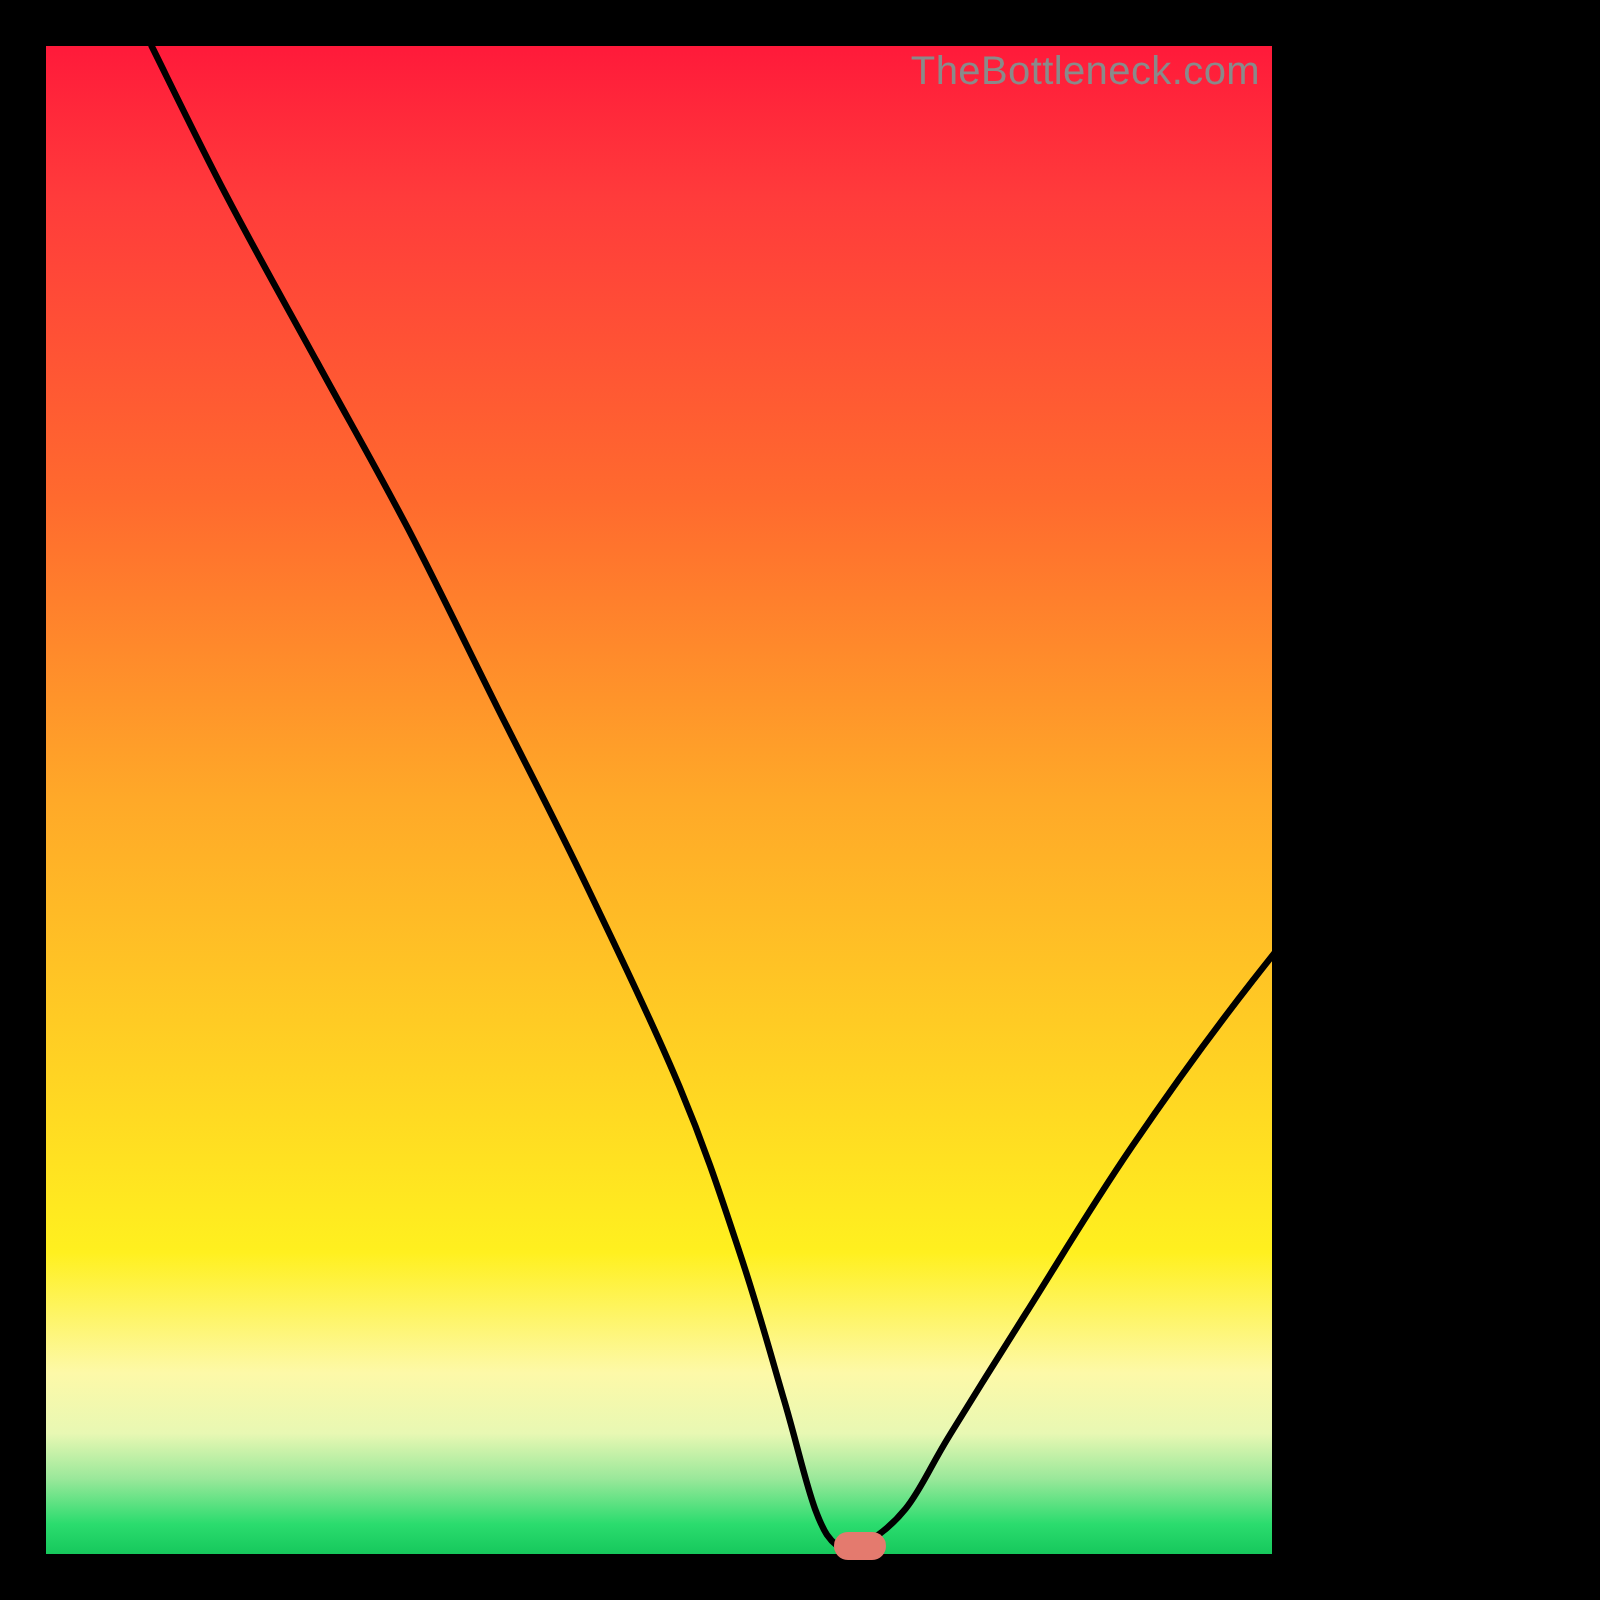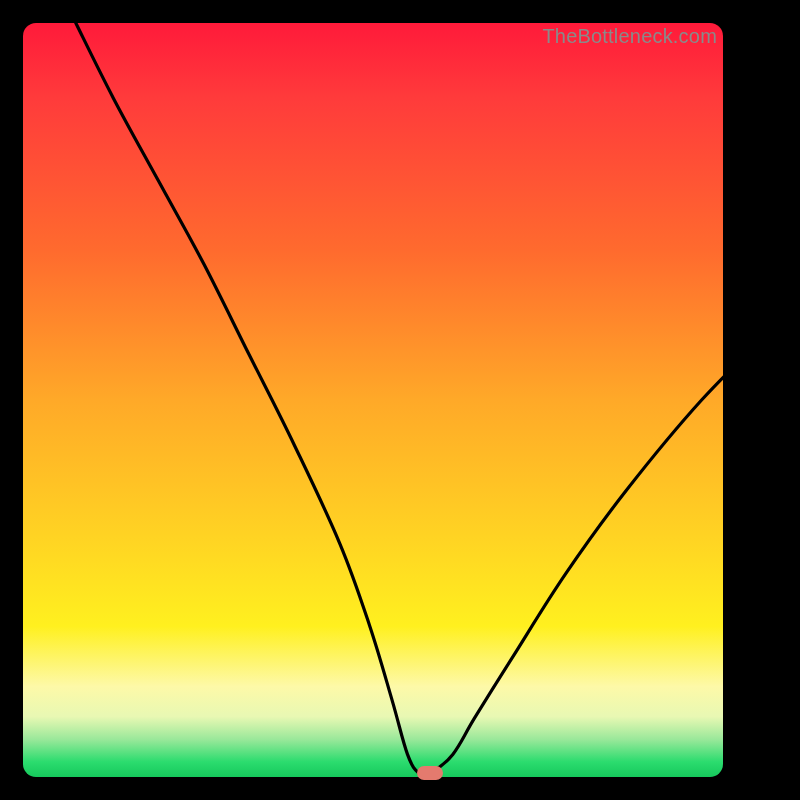--- a/index.html
+++ b/index.html
@@ -14,38 +14,37 @@
   .frame {
     position: relative;
     width: 800px;
     height: 800px;
     background: #000;
   }
   .plot {
     position: absolute;
     left: 23px;
     top: 23px;
-    width: 700px;
+    width: 613px;
     height: 754px;
     
     background: linear-gradient(
       to bottom,
       #ff1a3a 0%,
       #ff3b3b 10%,
       #ff6a2e 30%,
       #ffa928 50%,
       #ffd323 68%,
       #fff01f 80%,
       #fdf9a8 88%,
       #e8f8b3 92%,
       #9ae89a 95%,
       #2bdc6e 98%,
       #16c85c 100%
     );
-    border-radius: 13px;
   }
   .watermark {
     position: absolute;
     top: 2px;
     right: 6px;
     color: #8a8a8a;
     font-size: 20px;
     font-weight: 500;
     letter-spacing: 0.2px;
     user-select: none;

